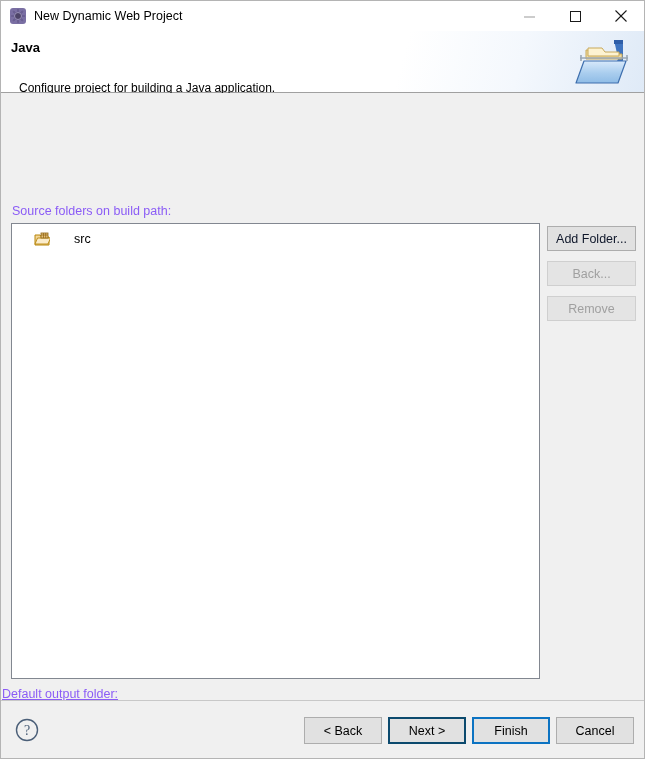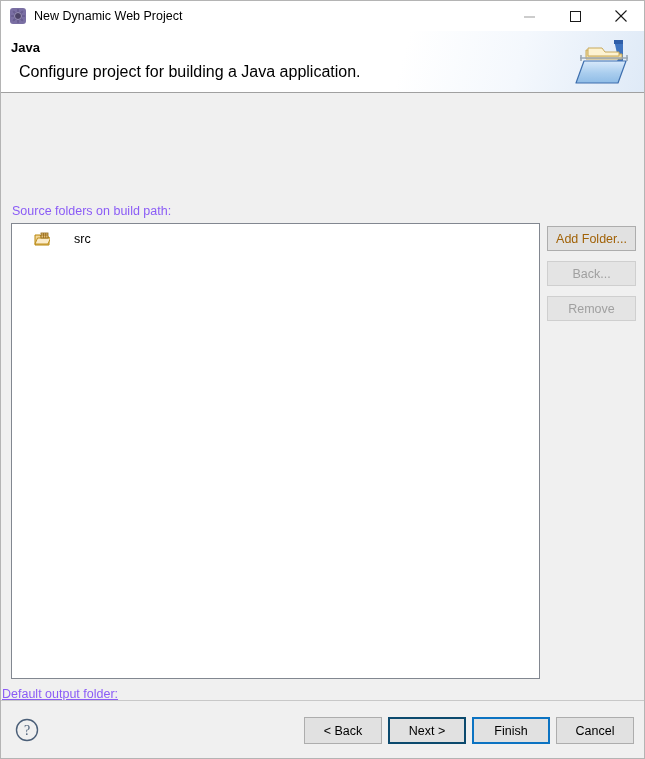--- a/index.html
+++ b/index.html
@@ -95,22 +95,22 @@
   }
   .header-title {
     position: absolute;
     left: 10px; top: 9px;
     font-size: 13px;
     font-weight: bold;
     color: #000000;
   }
   .header-desc {
     position: absolute;
-    left: 18px; top: 32px;
-    font-size: 16px;
+    left: 18px; top: 50px;
+    font-size: 12px;
     color: #000000;
   }
   .header-icon {
     position: absolute;
     right: 8px; top: 3px;
     width: 64px; height: 56px;
   }
 
   
   .body {
@@ -153,21 +153,21 @@
     position: absolute;
     left: 546px; top: 133px;
     width: 89px;
     display: flex;
     flex-direction: column;
     gap: 10px;
   }
   .btn {
     font-family: "Liberation Sans", sans-serif;
     font-size: 12.5px;
-    color: #a16207;
+    color: #0f172a;
     background: #e1e1e1;
     border: 1px solid #adadad;
     height: 25px;
     padding: 0 6px;
     cursor: default;
     white-space: nowrap;
     display: flex;
     align-items: center;
     justify-content: center;
   }

